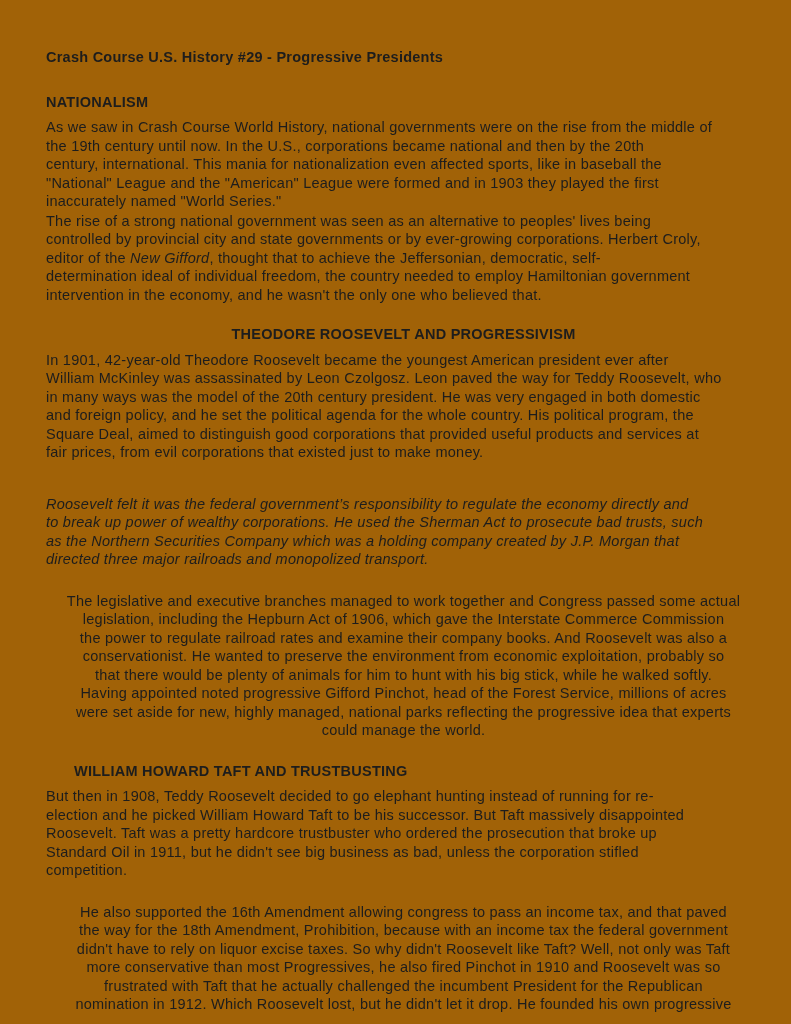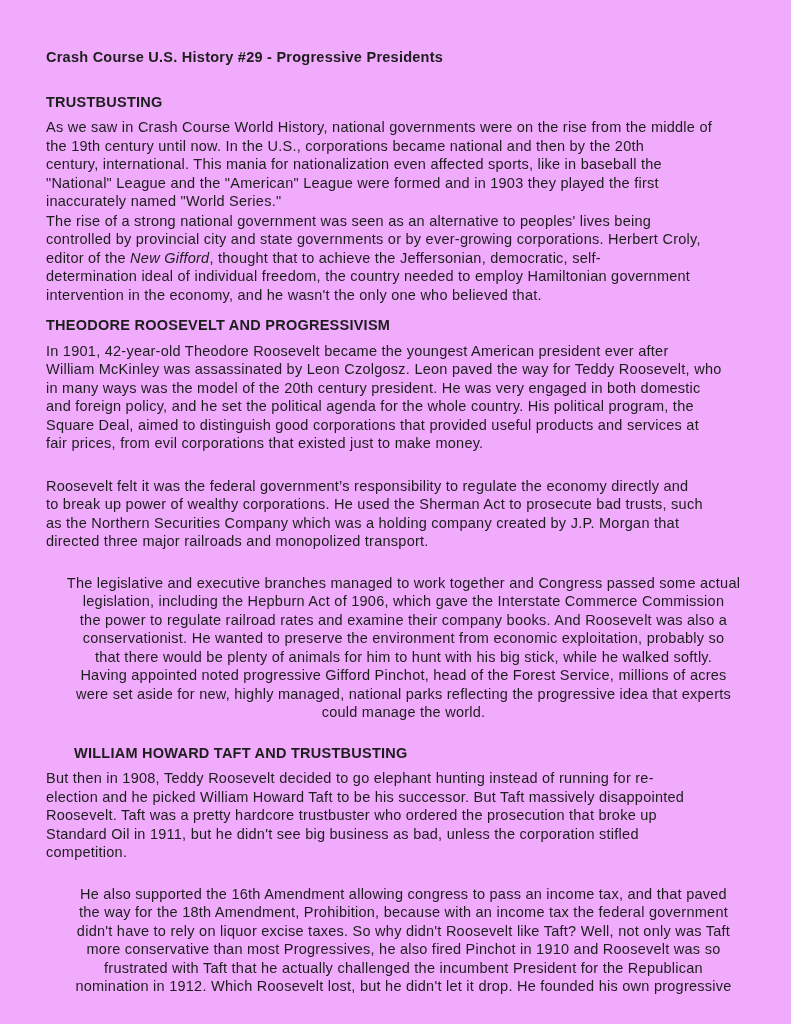--- a/index.html
+++ b/index.html
@@ -5,48 +5,48 @@
   html, body {
     margin: 0;
     padding: 0;
     background: #ffffff;
   }
   .page {
     position: relative;
     width: 791px;
     height: 1024px;
     box-sizing: border-box;
-    background: #f0abfc;
+    background: #a16207;
     padding: 48px 30px 0 46px;
     font-family: "Liberation Sans", "DejaVu Sans", sans-serif;
     font-size: 14.5px;
     line-height: 18.5px;
     letter-spacing: 0.25px;
     color: #1d1d1d;
     overflow: hidden;
   }
   .doc-title { font-weight: bold; }
   .sec-heading { font-weight: bold; }
   .para { white-space: pre-line; margin-top: 7px; }
   .italic { font-style: italic; }
   .mt26 { margin-top: 26px; }
   .mt15 { margin-top: 1px; }
-  .mt16 { margin-top: 12px; }
-  .mt24 { margin-top: 24px; }
+  .mt16 { margin-top: 21px; text-align: center; }
+  .mt24 { margin-top: 33px; font-style: italic; }
   .mt23 { margin-top: 23px; text-align: center; }
   .mt22 { margin-top: 22px; margin-left: 28px; }
 </style>
 </head>
 <body>
 
 <div class="page">
 
   <div class="doc-title">Crash Course U.S. History #29 - Progressive Presidents</div>
 
-  <div class="sec-heading mt26">TRUSTBUSTING</div>
+  <div class="sec-heading mt26">NATIONALISM</div>
 
   <div class="para">As we saw in Crash Course World History, national governments were on the rise from the middle of
 the 19th century until now. In the U.S., corporations became national and then by the 20th
 century, international. This mania for nationalization even affected sports, like in baseball the
 "National" League and the "American" League were formed and in 1903 they played the first
 inaccurately named "World Series."</div>
 
   <div class="para mt15"><span>The rise of a strong national government was seen as an alternative to peoples' lives being
 controlled by provincial city and state governments or by ever-growing corporations. Herbert Croly,
 editor of the </span><span class="italic">New Gifford</span><span>, thought that to achieve the Jeffersonian, democratic, self-

